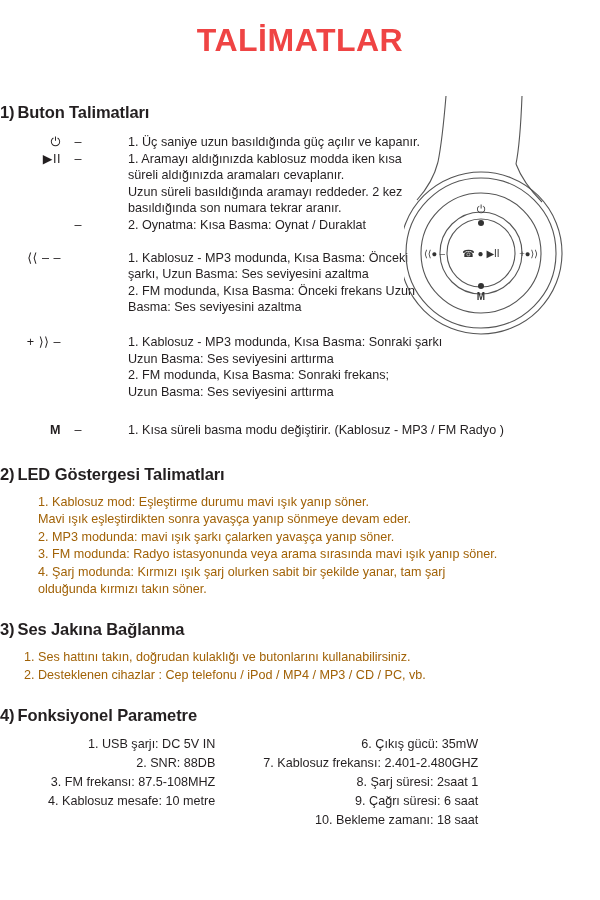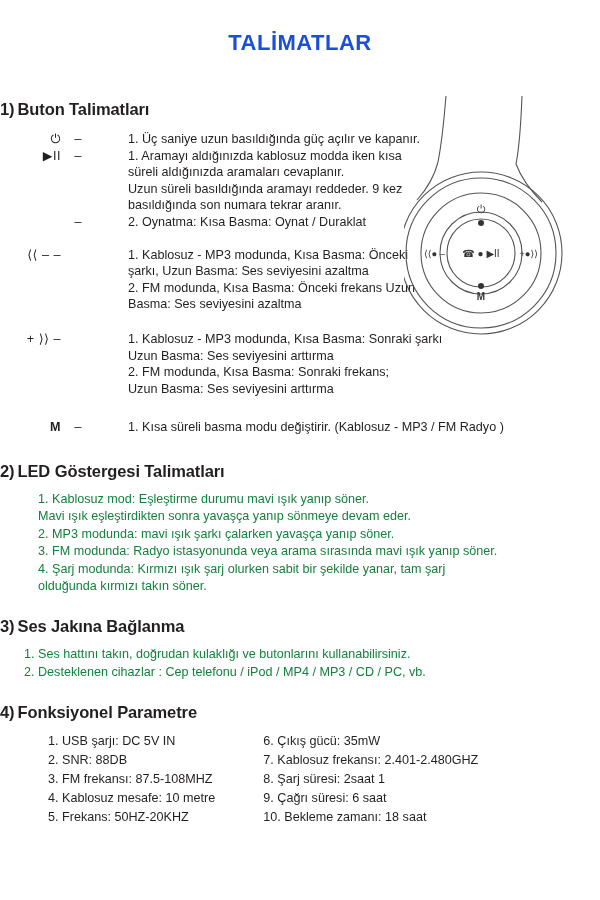--- a/index.html
+++ b/index.html
@@ -19,25 +19,25 @@
 
   .page {
     position: relative;
     width: 600px;
     height: 900px;
   }
 
   
   .doc-title {
     text-align: center;
-    font-size: 22px;
+    font-size: 32px;
     font-weight: bold;
     letter-spacing: 0.5px;
-    padding-top: 30px;
-    color: #1d4ed8;
+    padding-top: 22px;
+    color: #ef4444;
   }
 
   
   .section-heading {
     font-size: 16.5px;
     font-weight: bold;
     color: #231f20;
     letter-spacing: -0.1px;
   }
 
@@ -72,36 +72,36 @@
     text-align: center;
   }
 
   .btn-text { flex: 1 1 auto; margin-left: 42px; }
   .btn-text div { white-space: nowrap; }
 
   
   .list {
     font-size: 12.6px;
     line-height: 17.4px;
-    color: #15803d;
+    color: #a16207;
   }
   .list.indent-a { padding-left: 38px; }
   .list.indent-b { padding-left: 24px; }
   .list div { white-space: nowrap; }
 
   
   .param-grid {
     display: flex;
     padding-left: 48px;
     font-size: 12.6px;
     line-height: 19px;
   }
   .param-col { flex: 0 0 auto; }
   .param-col.right { margin-left: 48px; }
-  .param-col div { white-space: nowrap; }
+  .param-col div { white-space: nowrap; text-align: right; }
 
   
   .headphone {
     position: absolute;
     left: 404px;
     top: 96px;
     width: 196px;
     height: 250px;
   }
   .headphone svg { display: block; }
@@ -171,21 +171,21 @@
         <div>1. Üç saniye uzun basıldığında güç açılır  ve kapanır.</div>
       </div>
     </div>
 
     <div class="btn-row">
       <div class="btn-key">▶II</div>
       <div class="btn-dash">–</div>
       <div class="btn-text">
         <div>1. Aramayı aldığınızda kablosuz modda iken kısa</div>
         <div>süreli aldığınızda aramaları cevaplanır.</div>
-        <div>Uzun süreli basıldığında aramayı reddeder. 9 kez</div>
+        <div>Uzun süreli basıldığında aramayı reddeder. 2 kez</div>
         <div>basıldığında son numara tekrar aranır.</div>
       </div>
     </div>
 
     <div class="btn-row">
       <div class="btn-key"></div>
       <div class="btn-dash">–</div>
       <div class="btn-text">
         <div>2. Oynatma: Kısa Basma: Oynat / Duraklat</div>
       </div>
@@ -265,21 +265,20 @@
   </div>
 
   <div class="sp-10"></div>
 
   <div class="param-grid">
     <div class="param-col left">
       <div>1. USB şarjı: DC 5V IN</div>
       <div>2. SNR: 88DB</div>
       <div>3. FM frekansı: 87.5-108MHZ</div>
       <div>4. Kablosuz mesafe: 10 metre</div>
-      <div>5. Frekans: 50HZ-20KHZ</div>
     </div>
     <div class="param-col right">
       <div>6. Çıkış gücü: 35mW</div>
       <div>7. Kablosuz frekansı: 2.401-2.480GHZ</div>
       <div>8. Şarj süresi: 2saat 1</div>
       <div>9. Çağrı süresi: 6 saat</div>
       <div>10. Bekleme zamanı: 18 saat</div>
     </div>
   </div>
 

